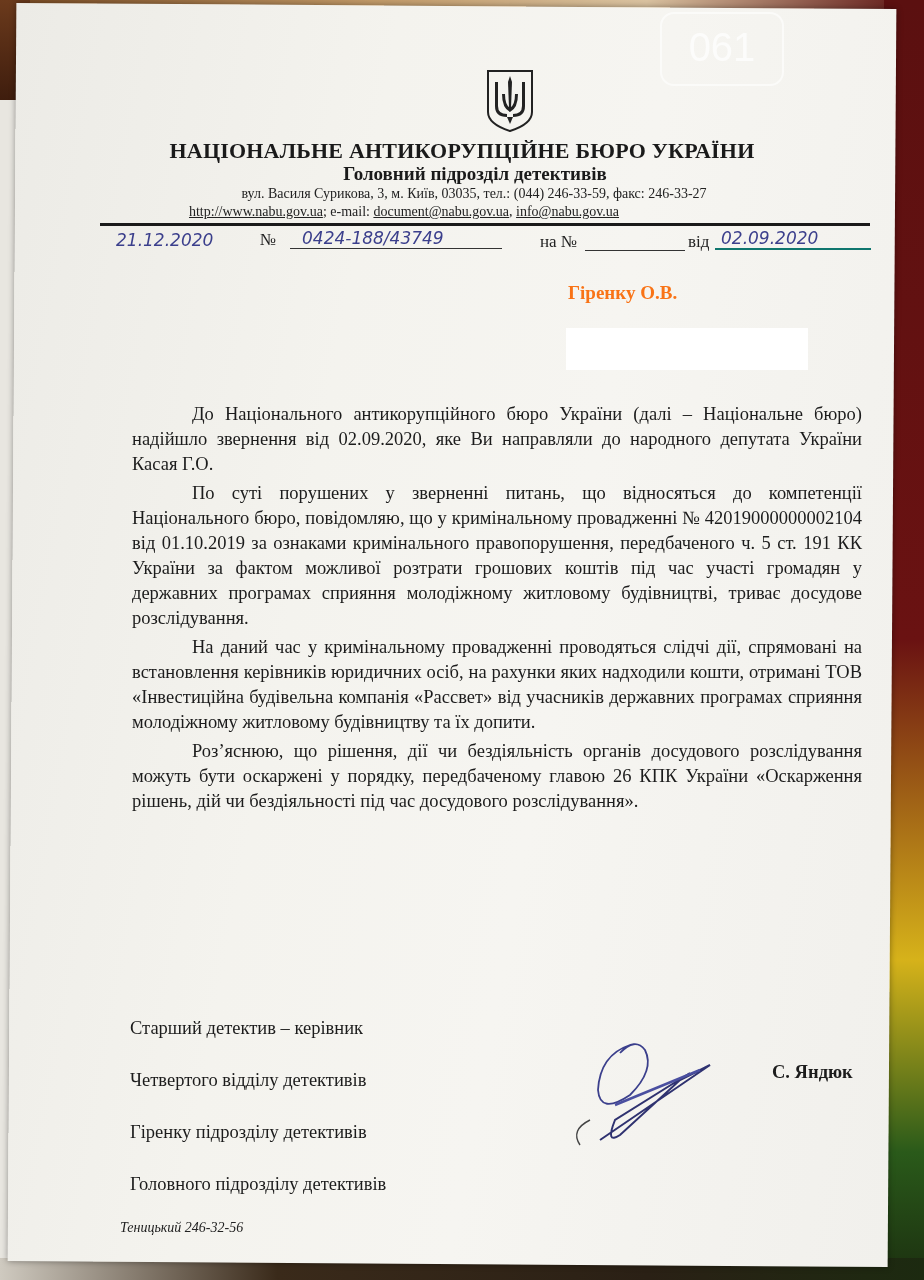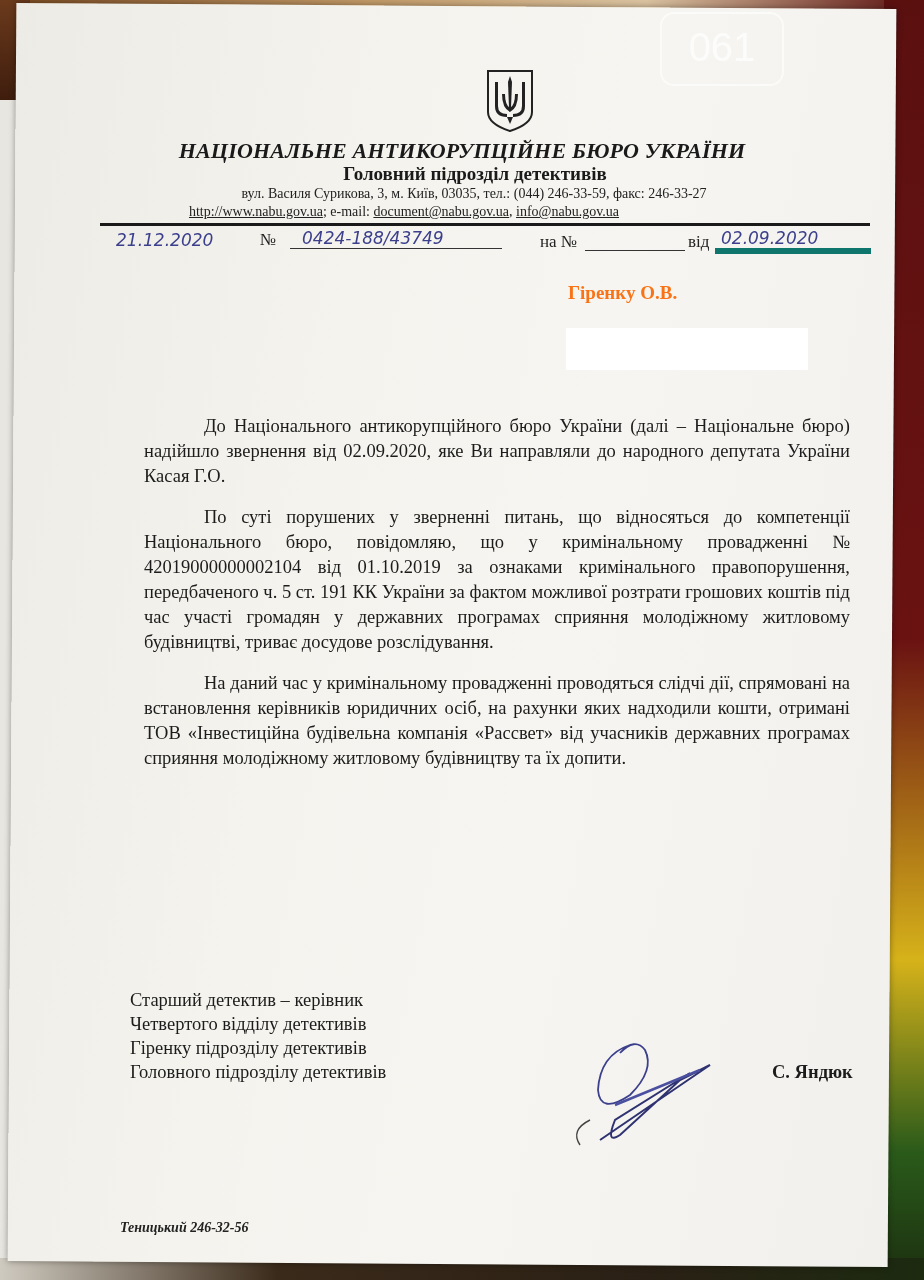--- a/index.html
+++ b/index.html
@@ -24,52 +24,52 @@
       transform: rotate(0.4deg);
       box-shadow: 0 0 6px rgba(0,0,0,0.4);
     }
     .watermark { position: absolute; left: 660px; top: 12px; width: 120px; height: 70px;
       border: 2px solid rgba(255,255,255,0.6); border-radius: 14px;
       color: rgba(255,255,255,0.7); font-family: "Liberation Sans", sans-serif; font-size: 40px;
       text-align: center; line-height: 66px; }
 
     .emblem { position: absolute; left: 485px; top: 68px; width: 50px; height: 66px; }
     .org-title { position: absolute; left: 0; width: 924px; top: 138px; text-align: center;
-      font-weight: bold; font-size: 22px; color: #1a1a1a; letter-spacing: 0.2px; font-style: italic; }
+      font-weight: bold; font-size: 22px; color: #1a1a1a; letter-spacing: 0.2px; }
     .org-sub { position: absolute; left: 0; width: 924px; top: 163px; text-align: center;
       font-weight: bold; font-size: 19px; color: #1a1a1a; margin-left: 13px; }
     .org-addr { position: absolute; left: 12px; width: 924px; top: 186px; text-align: center;
       font-size: 14px; color: #222; }
     .org-web { position: absolute; left: 0; width: 808px; top: 204px; text-align: center;
       font-size: 14px; color: #222; }
     .org-web .link { text-decoration: underline; }
     .rule { position: absolute; left: 100px; top: 223px; width: 770px; height: 3px; background: #1a1a1a; }
 
     .reg-line { position: absolute; top: 228px; left: 110px; width: 760px; height: 30px; font-size: 17px; color: #222; }
     .hand { font-family: "DejaVu Sans", sans-serif; font-style: italic; color: #3b3f8c; font-size: 17px; }
     .reg-date { position: absolute; left: 6px; top: 2px; }
     .reg-no-label { position: absolute; left: 150px; top: 2px; }
     .reg-no { position: absolute; left: 180px; top: 0px; width: 200px; border-bottom: 1px solid #333; padding-left: 12px; }
     .na-label { position: absolute; left: 430px; top: 4px; text-align: center; }
     .na-blank { position: absolute; left: 475px; top: 22px; width: 100px; border-bottom: 1px solid #333; }
     .vid-label { position: absolute; left: 578px; top: 4px; }
-    .vid-date { position: absolute; left: 605px; top: 0px; width: 150px; border-bottom: 6px solid #0f766e; padding-left: 6px; }
+    .vid-date { position: absolute; left: 605px; top: 0px; width: 150px; border-bottom: 2px solid #0f766e; padding-left: 6px; }
 
     .addressee { position: absolute; left: 568px; top: 282px; font-weight: bold; font-size: 19px; color: #f97316; }
     .redact { position: absolute; left: 566px; top: 328px; width: 242px; height: 42px; background: #ffffff; }
 
     .body-text { position: absolute; left: 128px; top: 398px; width: 738px; font-size: 18.5px;
       line-height: 25px; color: #1c1c1c; text-align: justify; }
-    .body-text p { margin: 16px; text-indent: 60px; }
+    .body-text p { margin: 4px; text-indent: 60px; }
 
     .signer { position: absolute; left: 130px; top: 988px; font-size: 18.5px; line-height: 24px; color: #1c1c1c; }
-    .signer div { white-space: nowrap; }
+    .signer div { white-space: nowrap; margin-top: 28px; }
     .signature { position: absolute; left: 560px; top: 1035px; width: 170px; height: 120px; }
     .signer-name { position: absolute; left: 772px; top: 1062px; font-weight: bold; font-size: 18.5px; color: #1c1c1c; }
-    .footer-note { position: absolute; left: 120px; top: 1220px; font-style: italic; font-weight: bold; font-size: 14px; color: #222; }
+    .footer-note { position: absolute; left: 120px; top: 1220px; font-style: italic; font-weight: normal; font-size: 14px; color: #222; }
   </style>
 </head>
 <body>
 
 <div class="bg-top"></div>
 <div class="bg-left"></div>
 <div class="under-sheet"></div>
 <div class="bg-right"></div>
 <div class="bg-bottom"></div>
 
@@ -104,20 +104,21 @@
   <span class="vid-date hand">02.09.2020</span>
 </div>
 
 <div class="addressee">Гіренку О.В.</div>
 <div class="redact"></div>
 
 <div class="body-text">
   <p>До Національного антикорупційного бюро України (далі – Національне бюро) надійшло звернення від 02.09.2020, яке Ви направляли до народного депутата України Касая Г.О.</p>
   <p>По суті порушених у зверненні питань, що відносяться до компетенції Національного бюро, повідомляю, що у кримінальному провадженні № 42019000000002104 від 01.10.2019 за ознаками кримінального правопорушення, передбаченого ч. 5 ст. 191 КК України за фактом можливої розтрати грошових коштів під час участі громадян у державних програмах сприяння молодіжному житловому будівництві, триває досудове розслідування.</p>
   <p>На даний час у кримінальному провадженні проводяться слідчі дії, спрямовані на встановлення керівників юридичних осіб, на рахунки яких надходили кошти, отримані ТОВ «Інвестиційна будівельна компанія «Рассвет» від учасників державних програмах сприяння молодіжному житловому будівництву та їх допити.</p>
+  <p>Роз’яснюю, що рішення, дії чи бездіяльність органів досудового розслідування можуть бути оскаржені у порядку, передбаченому главою 26 КПК України «Оскарження рішень, дій чи бездіяльності під час досудового розслідування».</p>
 </div>
 
 <div class="signer">
   <div>Старший детектив – керівник</div>
   <div>Четвертого відділу детективів</div>
   <div>Гіренку підрозділу детективів</div>
   <div>Головного підрозділу детективів</div>
 </div>
 
 <svg class="signature" viewBox="0 0 170 120">

